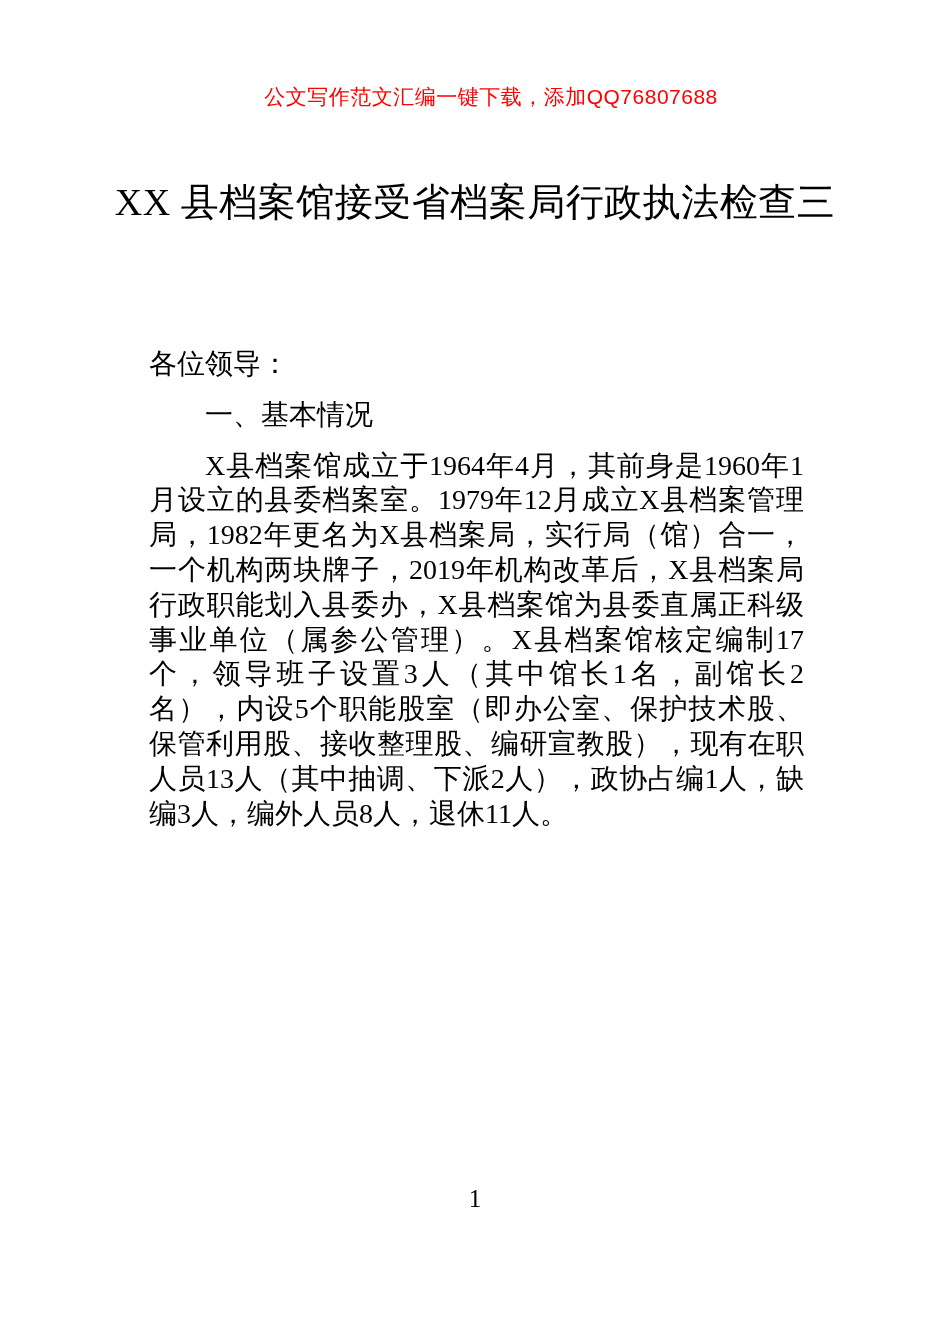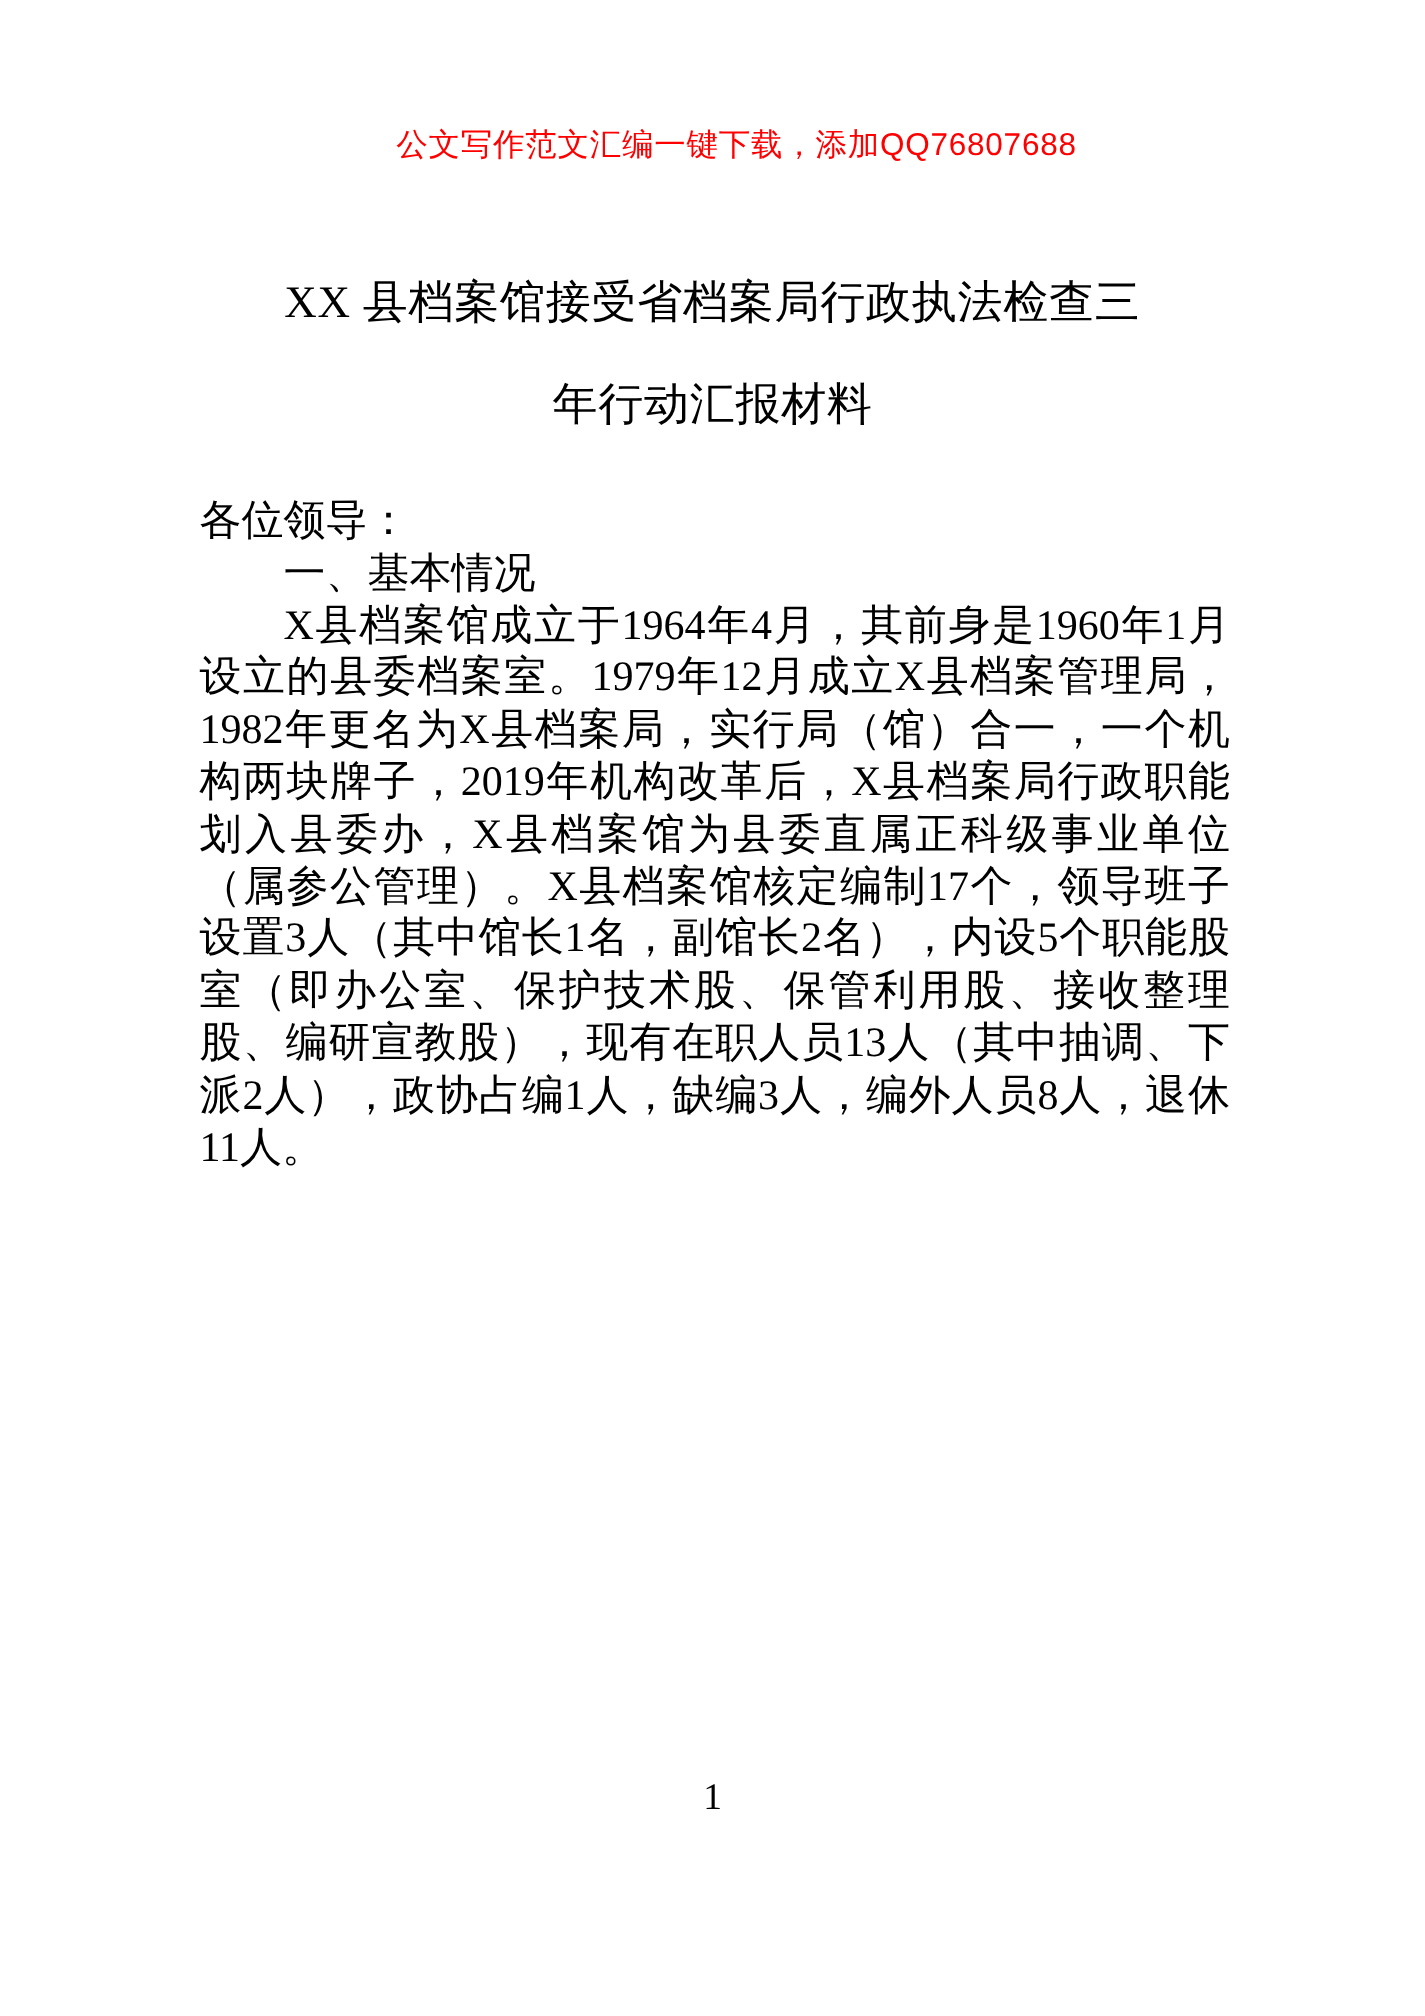--- a/index.html
+++ b/index.html
@@ -27,36 +27,36 @@
     line-height: 26px;
     letter-spacing: 0.5px;
     margin-left: 16px;
   }
   .title {
     position: absolute;
     top: 168px;
     left: 75px;
     width: 800px;
     text-align: center;
-    font-size: 30px;
+    font-size: 38px;
     font-weight: 400;
     line-height: 68px;
     letter-spacing: 0.5px;
   }
   .content {
     position: absolute;
     top: 331px;
     left: 133px;
     width: 687px;
     font-size: 28px;
     line-height: 34.8px;
     text-align: justify;
   }
   .content p {
-    margin: 0;
+    margin: 16px;
     padding: 0;
     text-indent: 2em;
   }
   .content p.salutation {
     text-indent: 0;
   }
   .page-number {
     position: absolute;
     top: 1185px;
     left: 0;
@@ -68,21 +68,20 @@
 </style>
 </head>
 <body>
 
 <div class="page">
 
   <div class="banner" style="color: rgb(255, 0, 0);">公文写作范文汇编一键下载，添加QQ76807688</div>
 
   <div class="title">
     <div>XX 县档案馆接受省档案局行政执法检查三</div>
-    <div>年行动汇报材料</div>
   </div>
 
   <div class="content">
     <p class="salutation">各位领导：</p>
     <p>一、基本情况</p>
     <p>X县档案馆成立于1964年4月，其前身是1960年1月设立的县委档案室。1979年12月成立X县档案管理局，1982年更名为X县档案局，实行局（馆）合一，一个机构两块牌子，2019年机构改革后，X县档案局行政职能划入县委办，X县档案馆为县委直属正科级事业单位（属参公管理）。X县档案馆核定编制17个，领导班子设置3人（其中馆长1名，副馆长2名），内设5个职能股室（即办公室、保护技术股、保管利用股、接收整理股、编研宣教股），现有在职人员13人（其中抽调、下派2人），政协占编1人，缺编3人，编外人员8人，退休11人。</p>
   </div>
 
   <div class="page-number">1</div>
 

